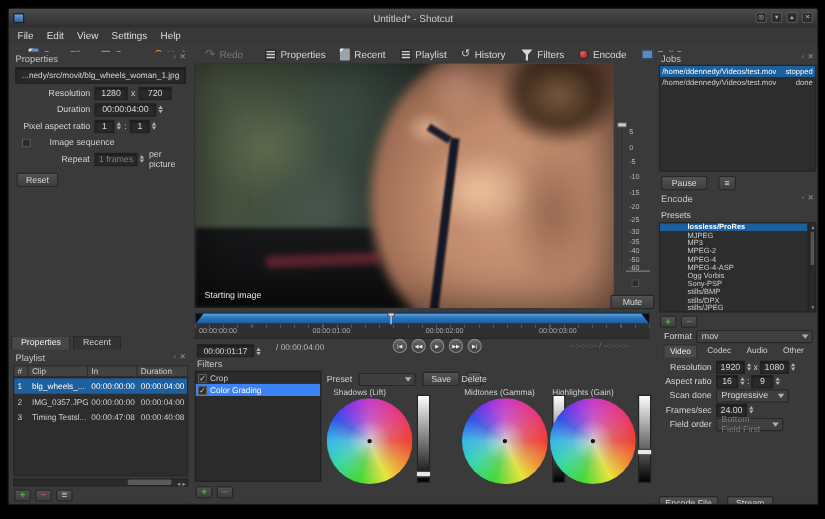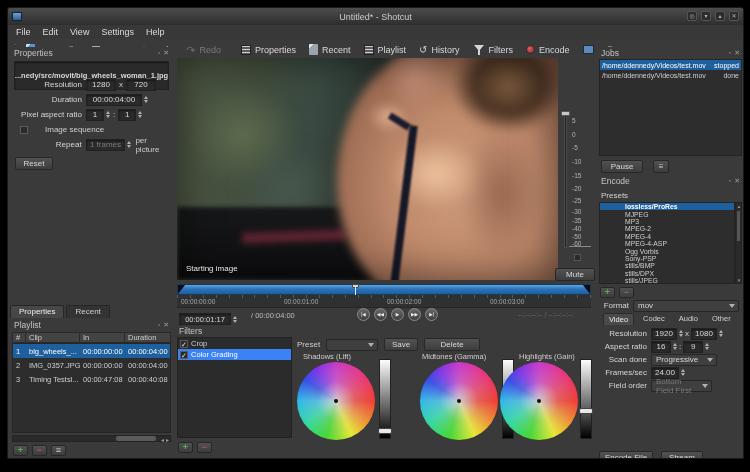--- a/index.html
+++ b/index.html
@@ -58,21 +58,21 @@
   .funnel { position:relative; width:12px; height:11px; }
   .funnel::before { content:""; position:absolute; left:1px; top:1px; width:0; height:0;
                     border-left:5px solid transparent; border-right:5px solid transparent; border-top:6px solid #d6d6d6; }
   .funnel::after { content:""; position:absolute; left:5px; top:6px; width:2px; height:5px; background:#d6d6d6; }
   .i-rec { width:9px; height:9px; border-radius:50%; border:1px solid #2a2a2a;
            background:radial-gradient(circle at 35% 35%, #e06060, #8d1d1d); }
   .i-screen { width:11px; height:9px; background:#5d89bd; border:1px solid #1d2c3c; }
 
   
   #props { position:absolute; left:2px; top:39px; width:163px; height:252px; background:#3a3a3a; }
-  #props-file { position:absolute; left:4px; top:14px; width:155px; height:29px; font-weight:bold;
+  #props-file { position:absolute; left:4px; top:14px; width:155px; height:15px; font-weight:normal;
                 font-size:7.5px; }
   .prow { position:absolute; left:0; width:163px; height:13px; display:flex; align-items:center; }
   .prow .lab { width:72px; text-align:right; margin-right:4px; font-size:8px; }
   #reset-btn { position:absolute; left:5px; top:100px; width:38px; }
 
   
   #left-tabs { position:absolute; left:2px; top:297px; height:13px; display:flex; gap:2px; }
   .ltab { padding:1px 8px; font-size:8px; color:#cfcfcf; background:#333; border:1px solid #262626; border-bottom:none;
           border-radius:2px 2px 0 0; }
   .ltab.active { background:#474747; color:#eee; }
@@ -456,26 +456,26 @@
     <div id="flt-btns">
       <span class="btn sq-btn plus">+</span>
       <span class="btn sq-btn minus">−</span>
     </div>
     <div id="preset-row">
       <span class="lbl">Preset</span>
       <span id="preset-combo" class="combo">
             <span class="tri-d"></span>
           </span>
       <span class="btn" style="width:34px">Save</span>
-      <span class="btn" style="width:56px">Delete</span>
+      <span class="btn" style="width:14px">Delete</span>
     </div>
     <div id="wheel-labels">
       <span style="left:128px">Shadows (Lift)</span>
       <span style="left:247px">Midtones (Gamma)</span>
-      <span style="left:344px">Highlights (Gain)</span>
+      <span style="left:327px">Highlights (Gain)</span>
     </div>
     <div class="wheel" style="left:122px">
           <span class="dot"></span>
         </div>
     <div class="vslider" style="left:204px">
           <span class="vhandle" style="top:68px"></span>
         </div>
     <div class="wheel" style="left:245px">
           <span class="dot"></span>
         </div>

